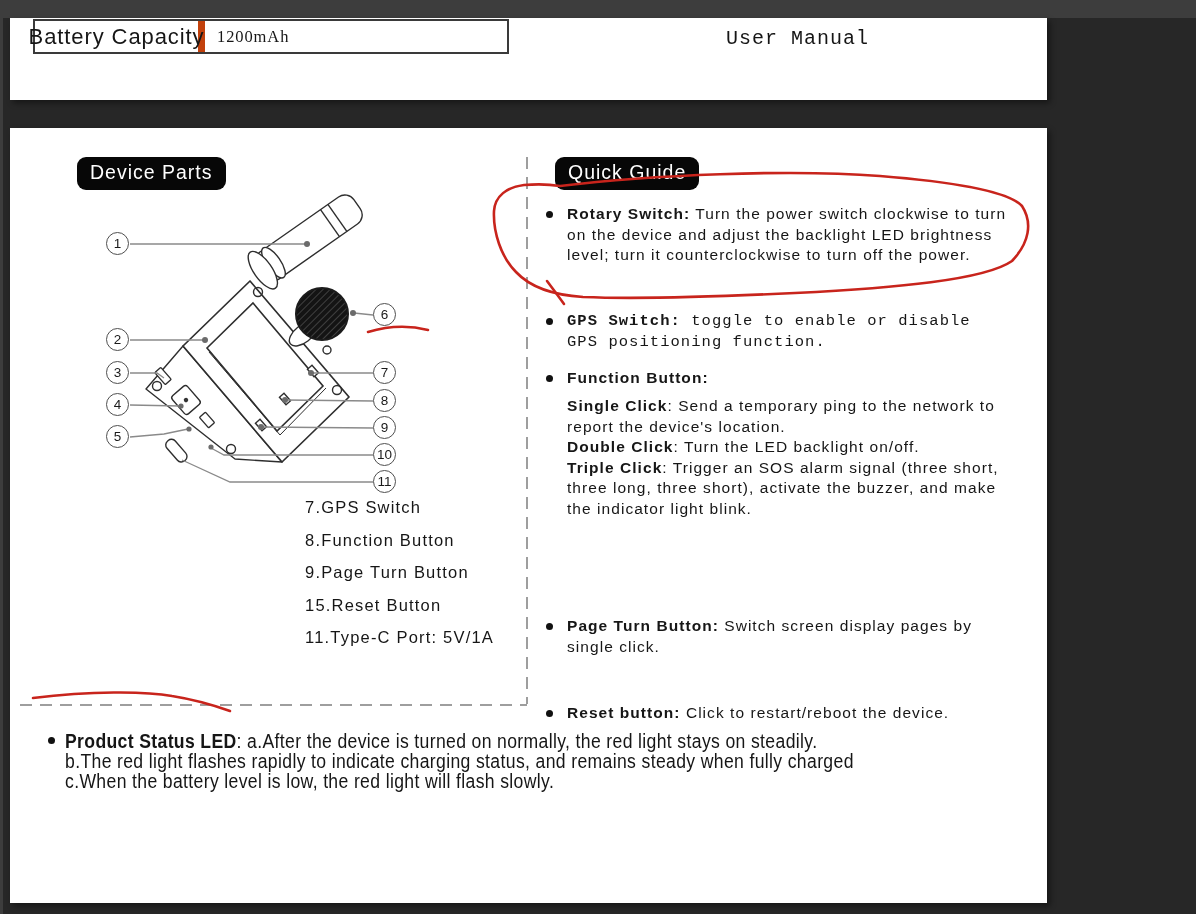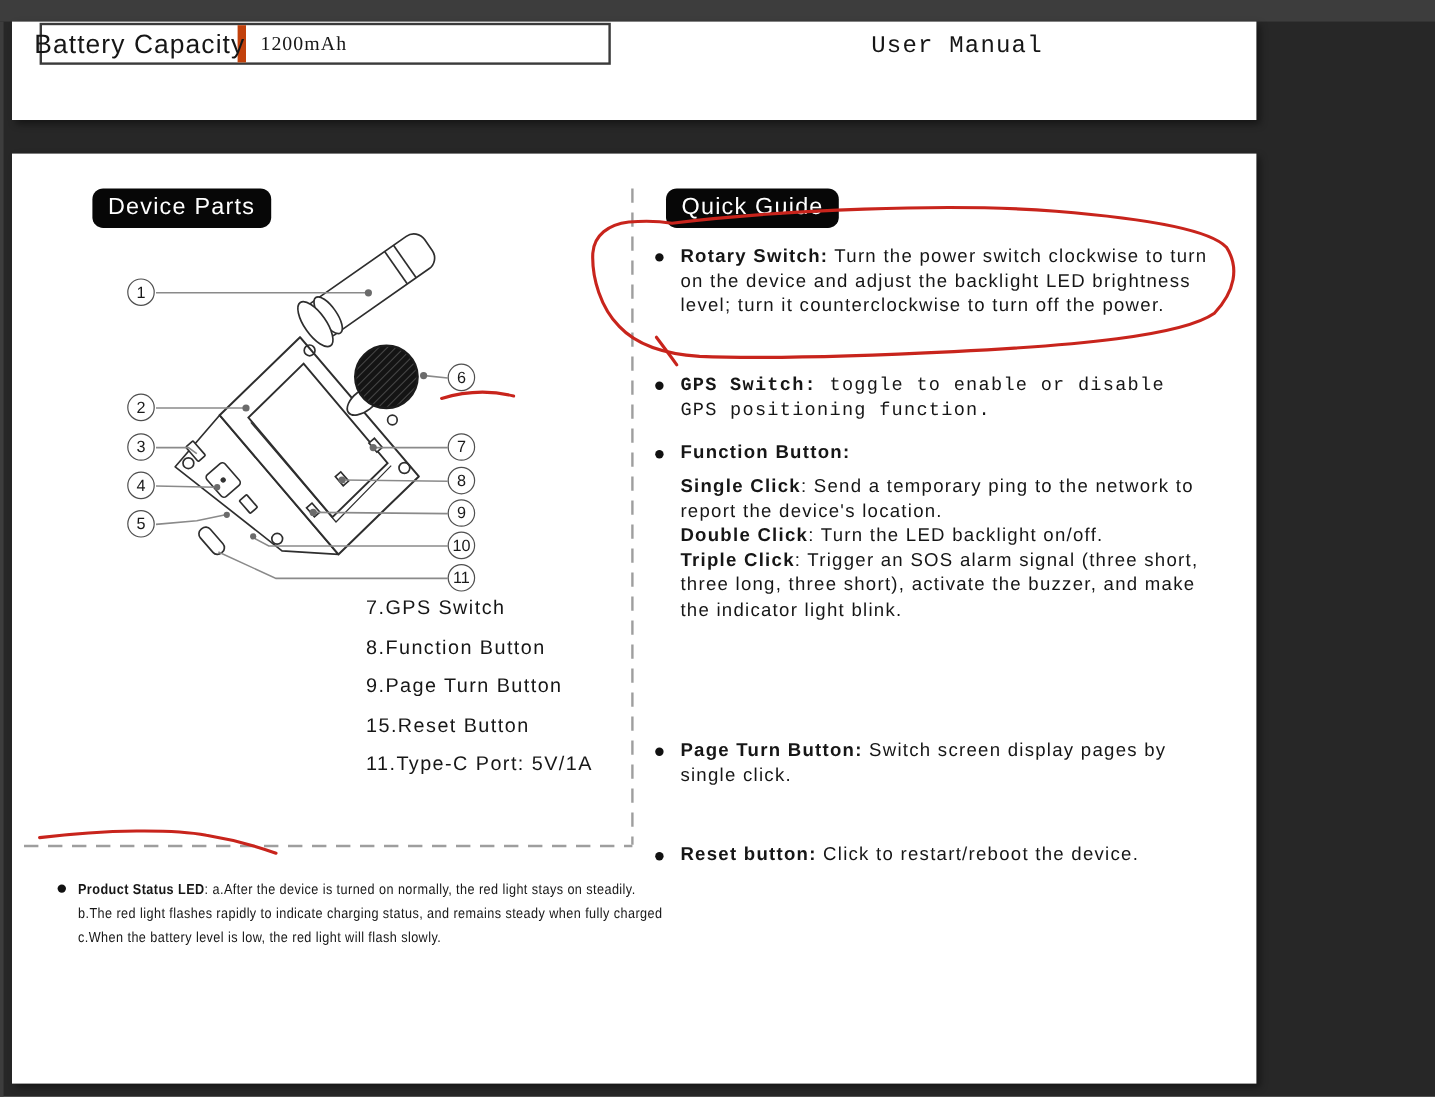--- a/index.html
+++ b/index.html
@@ -42,21 +42,21 @@
     letter-spacing:1.05px; display:flex; }
   .bdot { width:7px; height:7px; border-radius:50%; background:#111; margin-top:7px;
     margin-right:14px; flex:none; }
   .qg-body { flex:1; }
   #qg1 { top:76px; } #qg2 { top:183px;font-family:Liberation Mono, monospace; } #qg3 { top:240px; }
   #qg-details { position:absolute; left:557px; top:268px; width:450px; font-size:15.5px;
     line-height:20.5px; letter-spacing:1.05px; }
   #qg5 { top:488px; } #qg6 { top:551px;margin-top:24px; }
 
   
-  .fb { position:absolute; left:38px; width:1000px; display:flex; font-size:12px; line-height:20px; }
+  .fb { position:absolute; left:38px; width:1000px; display:flex; font-size:20px; line-height:20px; }
   .fb .bdot { margin-top:6px; margin-right:10px; }
   .cond { transform:scaleX(0.88); transform-origin:0 0; width:114%; letter-spacing:0.4px; }
   #fb1 { top:603px; } #fb2 { top:700px; }
 
   
   #diagram-svg { position:absolute; left:0; top:0; width:1037px; height:775px; pointer-events:none; }
   .callout { position:absolute; width:23px; height:23px; box-sizing:border-box;
     border:1.6px solid #4f4f4f; border-radius:50%; background:#fff; display:flex;
     align-items:center; justify-content:center; font-size:13.5px; color:#1a1a1a; z-index:5; }
 

